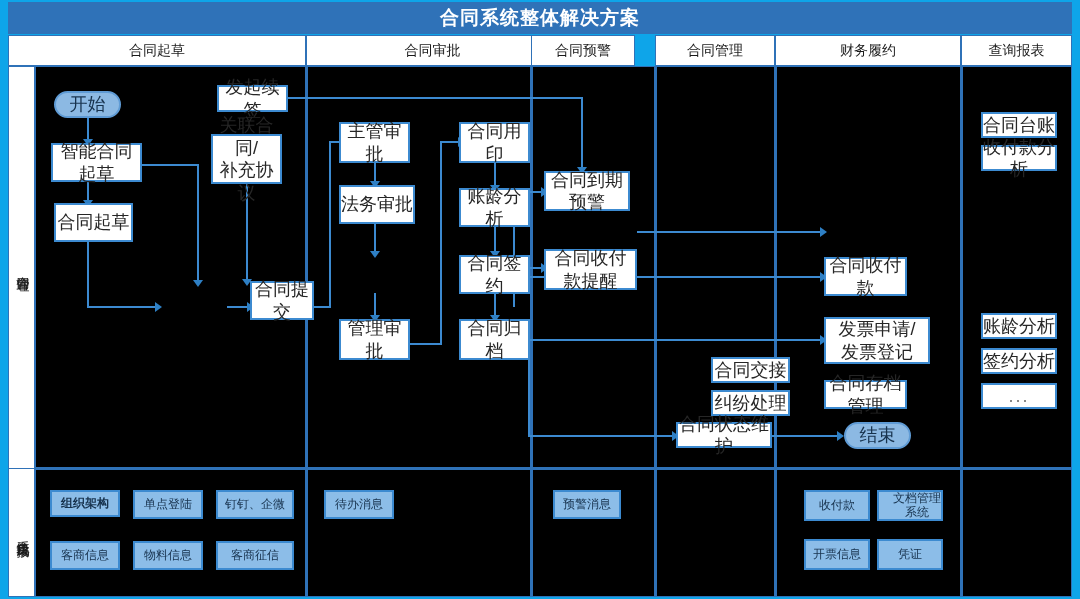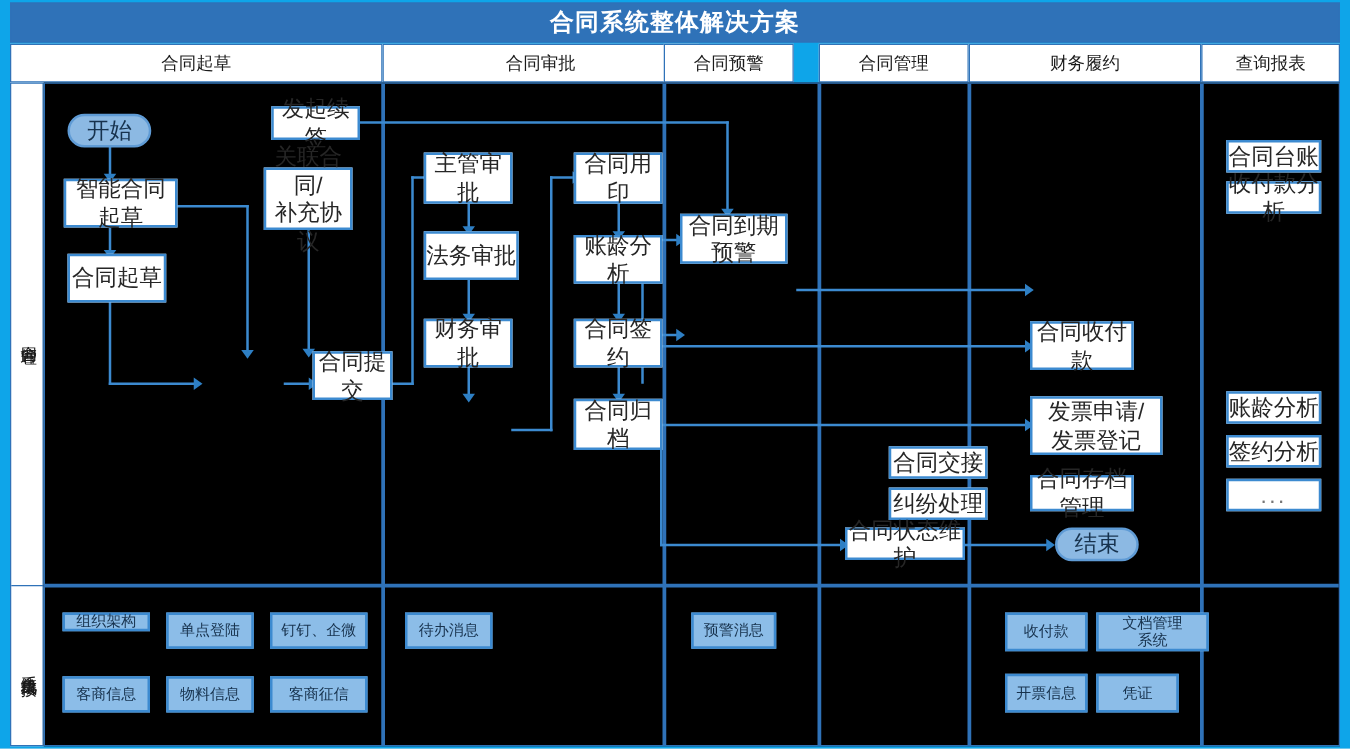--- a/index.html
+++ b/index.html
@@ -270,39 +270,42 @@
     <div class="node" style="left:214px;top:214px;width:64px;height:39px;">
       <span>合同提交</span>
       </div>
 
     <div class="node" style="left:303px;top:55px;width:71px;height:41px;">
       <span>主管审批</span>
       </div>
     <div class="node" style="left:303px;top:118px;width:76px;height:39px;">
       <span>法务审批</span>
       </div>
-    <div class="node" style="left:303px;top:188px;width:71px;height:39px;">
-      <span>财务审批</span>
+    <div class="node" style="left:303px;top:252px;width:71px;height:41px;">
+      <span>管理审批</span>
       </div>
 
     <div class="node" style="left:423px;top:55px;width:71px;height:41px;">
       <span>合同用印</span>
       </div>
     <div class="node" style="left:423px;top:121px;width:71px;height:39px;">
       <span>账龄分析</span>
       </div>
     <div class="node" style="left:423px;top:188px;width:71px;height:39px;">
       <span>合同签约</span>
       </div>
     <div class="node" style="left:423px;top:252px;width:71px;height:41px;">
       <span>合同归档</span>
       </div>
 
     <div class="node" style="left:508px;top:104px;width:86px;height:40px;">
       <span>合同到期预警</span>
+      </div>
+    <div class="node" style="left:508px;top:182px;width:93px;height:41px;">
+      <span>合同收付款提醒</span>
       </div>
 
     <div class="node" style="left:675px;top:290px;width:79px;height:26px;">
       <span>合同交接</span>
       </div>
     <div class="node" style="left:675px;top:323px;width:79px;height:26px;text-align:right;">
       <span>纠纷处理</span>
       </div>
     <div class="node" style="left:640px;top:355px;width:96px;height:26px;">
       <span>合同状态维护</span>
@@ -330,21 +333,21 @@
     <div class="node" style="left:945px;top:246px;width:76px;height:26px;">
       <span>账龄分析</span>
       </div>
     <div class="node" style="left:945px;top:281px;width:76px;height:26px;">
       <span>签约分析</span>
       </div>
     <div class="node ellip" style="left:945px;top:316px;width:76px;height:26px;">
       <span>...</span>
       </div>
 
-    <div class="node integ" style="left:14px;top:423px;width:70px;height:15px;">
+    <div class="node integ" style="left:14px;top:423px;width:70px;height:27px;font-weight:bold;">
       <span>组织架构</span>
       </div>
     <div class="node integ" style="left:97px;top:423px;width:70px;height:29px;">
       <span>单点登陆</span>
       </div>
     <div class="node integ" style="left:180px;top:423px;width:78px;height:29px;">
       <span>钉钉、企微</span>
       </div>
     <div class="node integ" style="left:14px;top:474px;width:70px;height:29px;">
       <span>客商信息</span>
@@ -360,21 +363,21 @@
       <span>待办消息</span>
       </div>
 
     <div class="node integ" style="left:517px;top:423px;width:68px;height:29px;">
       <span>预警消息</span>
       </div>
 
     <div class="node integ" style="left:768px;top:423px;width:66px;height:31px;">
       <span>收付款</span>
       </div>
-    <div class="node integ" style="left:841px;top:423px;width:90px;height:31px;white-space:pre-line;line-height:1.1;">
+    <div class="node integ" style="left:841px;top:423px;width:66px;height:31px;white-space:pre-line;line-height:1.1;justify-content:flex-end;">
       <span>文档管理
 系统</span></div>
     <div class="node integ" style="left:768px;top:472px;width:66px;height:31px;">
       <span>开票信息</span>
       </div>
     <div class="node integ" style="left:841px;top:472px;width:66px;height:31px;">
       <span>凭证</span>
       </div>
 
   </div>

